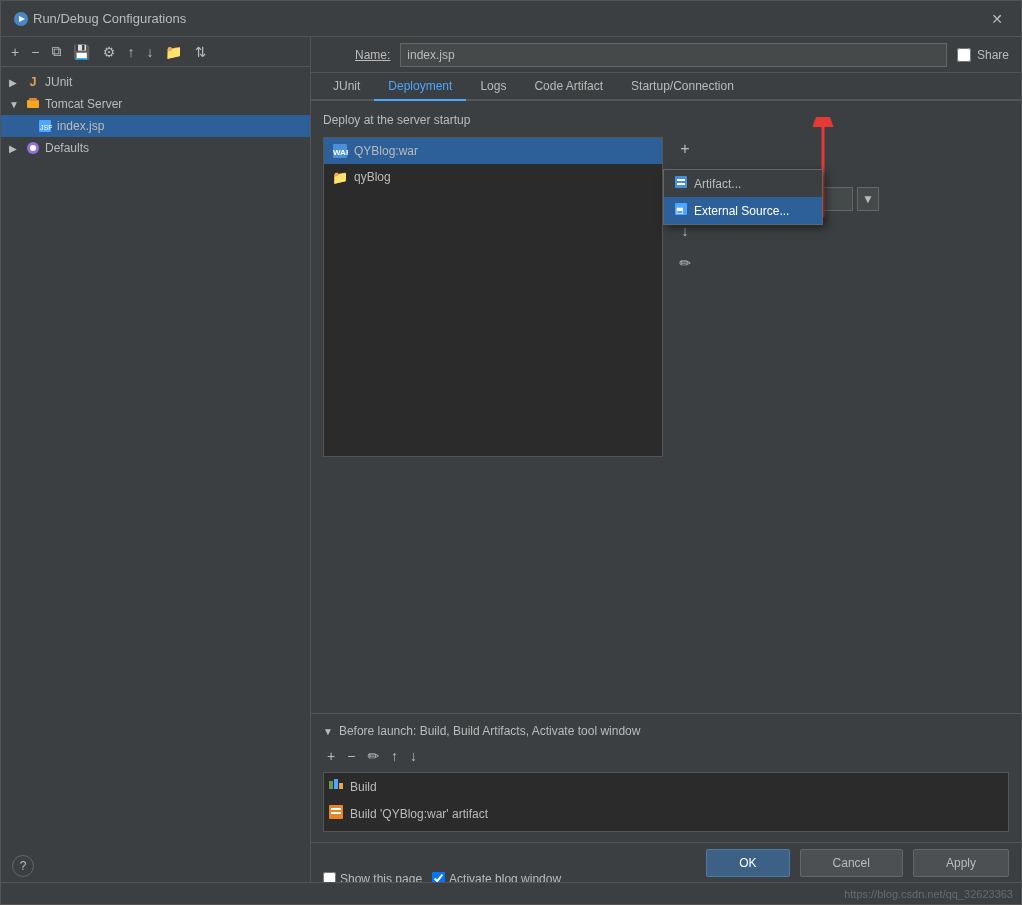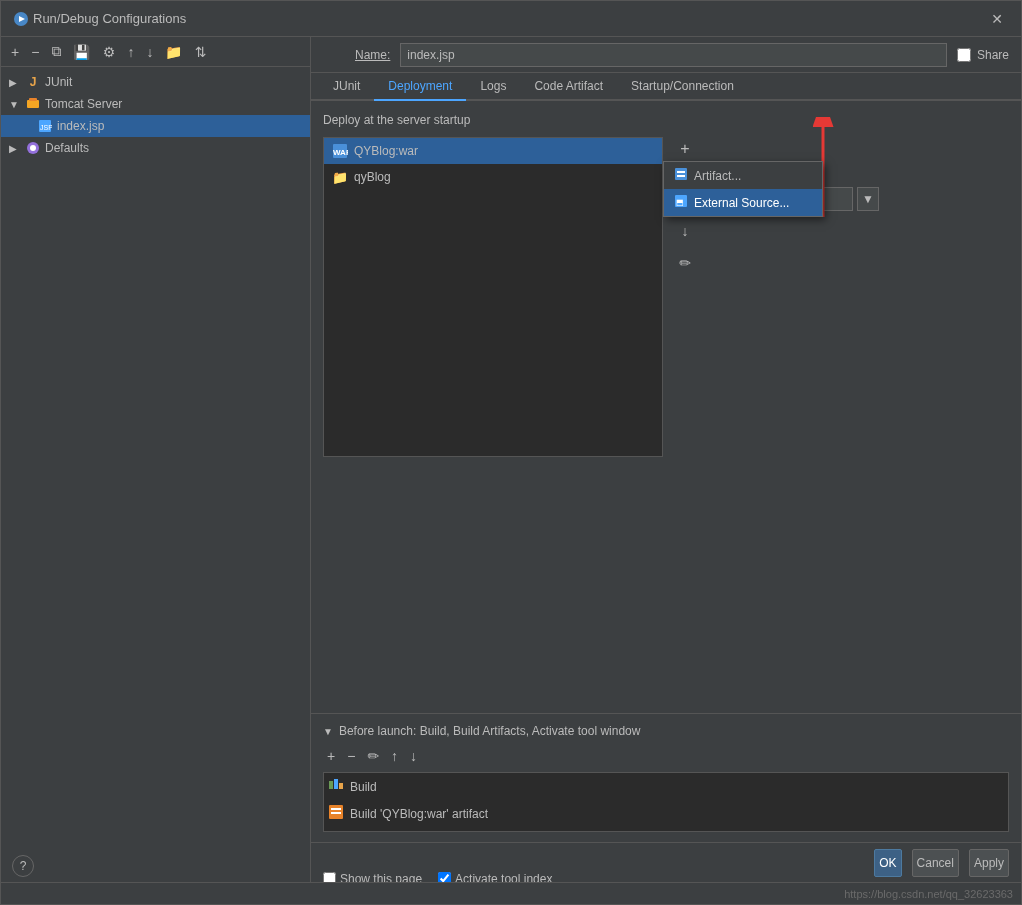--- a/index.html
+++ b/index.html
@@ -308,35 +308,34 @@
       align-items: center;
       padding: 8px 12px;
       gap: 10px;
       border-top: 1px solid #555;
       background: #3c3f41;
       height: 40px;
     }
     .checkbox-area {
       display: flex;
       align-items: flex-start;
-      gap: 6px;
       margin-top: 32px;
     }
     .checkbox-item {
       display: flex;
       align-items: center;
       gap: 4px;
       cursor: pointer;
     }
     .spacer { flex: 1; }
     .action-btn {
       background: #4c5052;
       border: 1px solid #666;
       color: #bbbbbb;
-      padding: 4px 4px;
+      padding: 4px 32px;
       cursor: pointer;
       font-size: 12px;
       height: 28px;
       border-radius: 2px;
     }
     .action-btn.primary {
       background: #3d6185;
       border-color: #4d7aa0;
       color: #fff;
     }
@@ -480,21 +479,21 @@
                 </span>
                 <span>QYBlog:war</span>
               </div>
 
               <div class="deploy-list-item">
                 <span class="deploy-icon folder-icon-sm">📁</span>
                 <span>qyBlog</span>
               </div>
             </div>
 
-            <div class="dropdown-popup" style="top:24px; left:340px;">
+            <div class="dropdown-popup" style="top:32px; left:340px;">
               <div class="dropdown-item">
                 <span>
                   <svg width="14" height="14" viewBox="0 0 14 14">
                     <rect x="1" y="1" width="12" height="12" rx="1" fill="#4a90d9"></rect>
                     <rect x="3" y="4" width="8" height="2" fill="white"></rect>
                     <rect x="3" y="8" width="8" height="2" fill="white"></rect>
                   </svg>
                 </span>
                 <span>Artifact...</span>
               </div>
@@ -573,21 +572,21 @@
       </div>
 
       <div class="bottom-bar">
         <div class="checkbox-area">
           <div class="checkbox-item">
             <input type="checkbox" style="">
             <span>Show this page</span>
           </div>
           <div class="checkbox-item" style="margin-left:10px;">
             <input type="checkbox" checked="" style="">
-            <span>Activate tool index</span>
+            <span>Activate blog window</span>
           </div>
         </div>
         <div class="spacer"></div>
         <button class="action-btn primary">OK</button>
         <button class="action-btn">Cancel</button>
         <button class="action-btn">Apply</button>
       </div>
     </div>
   </div>
 

